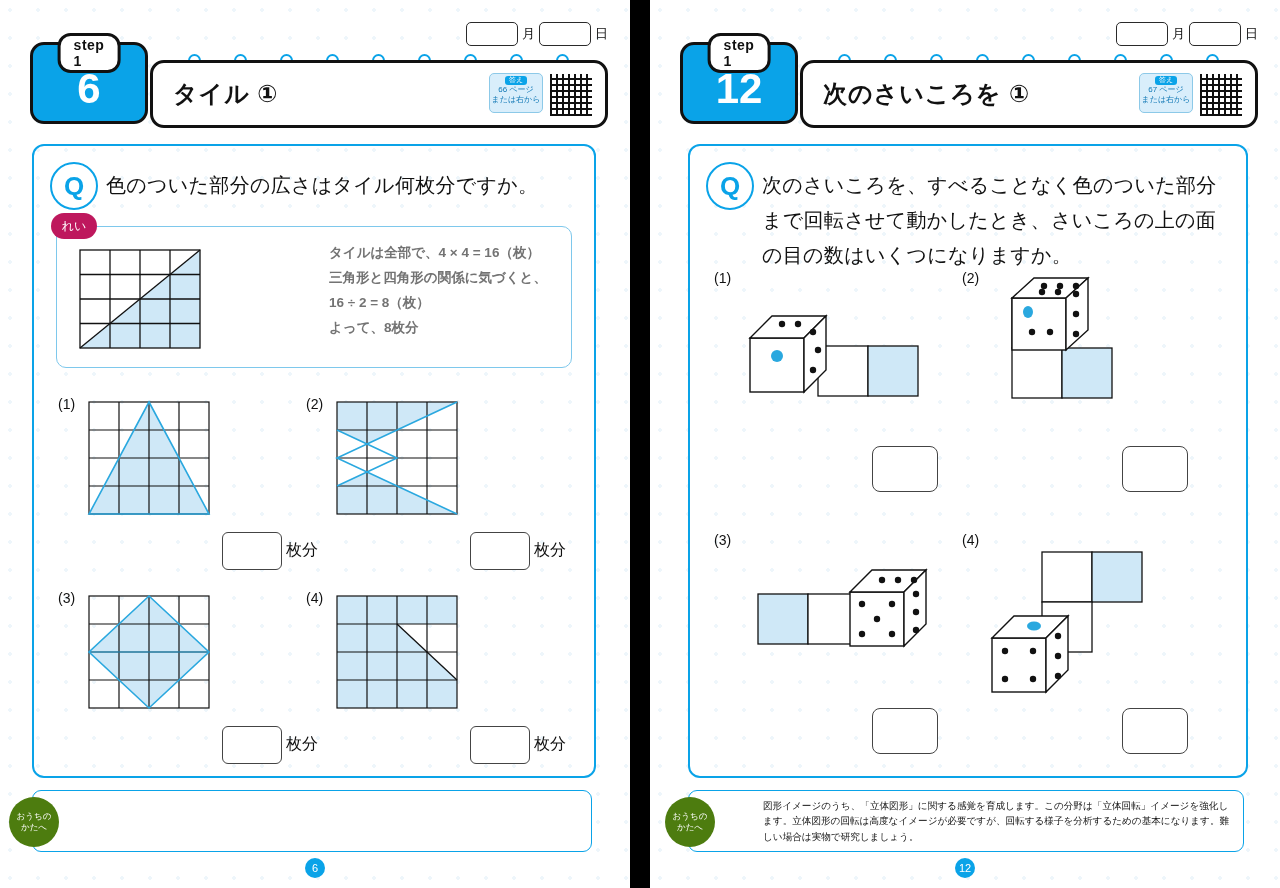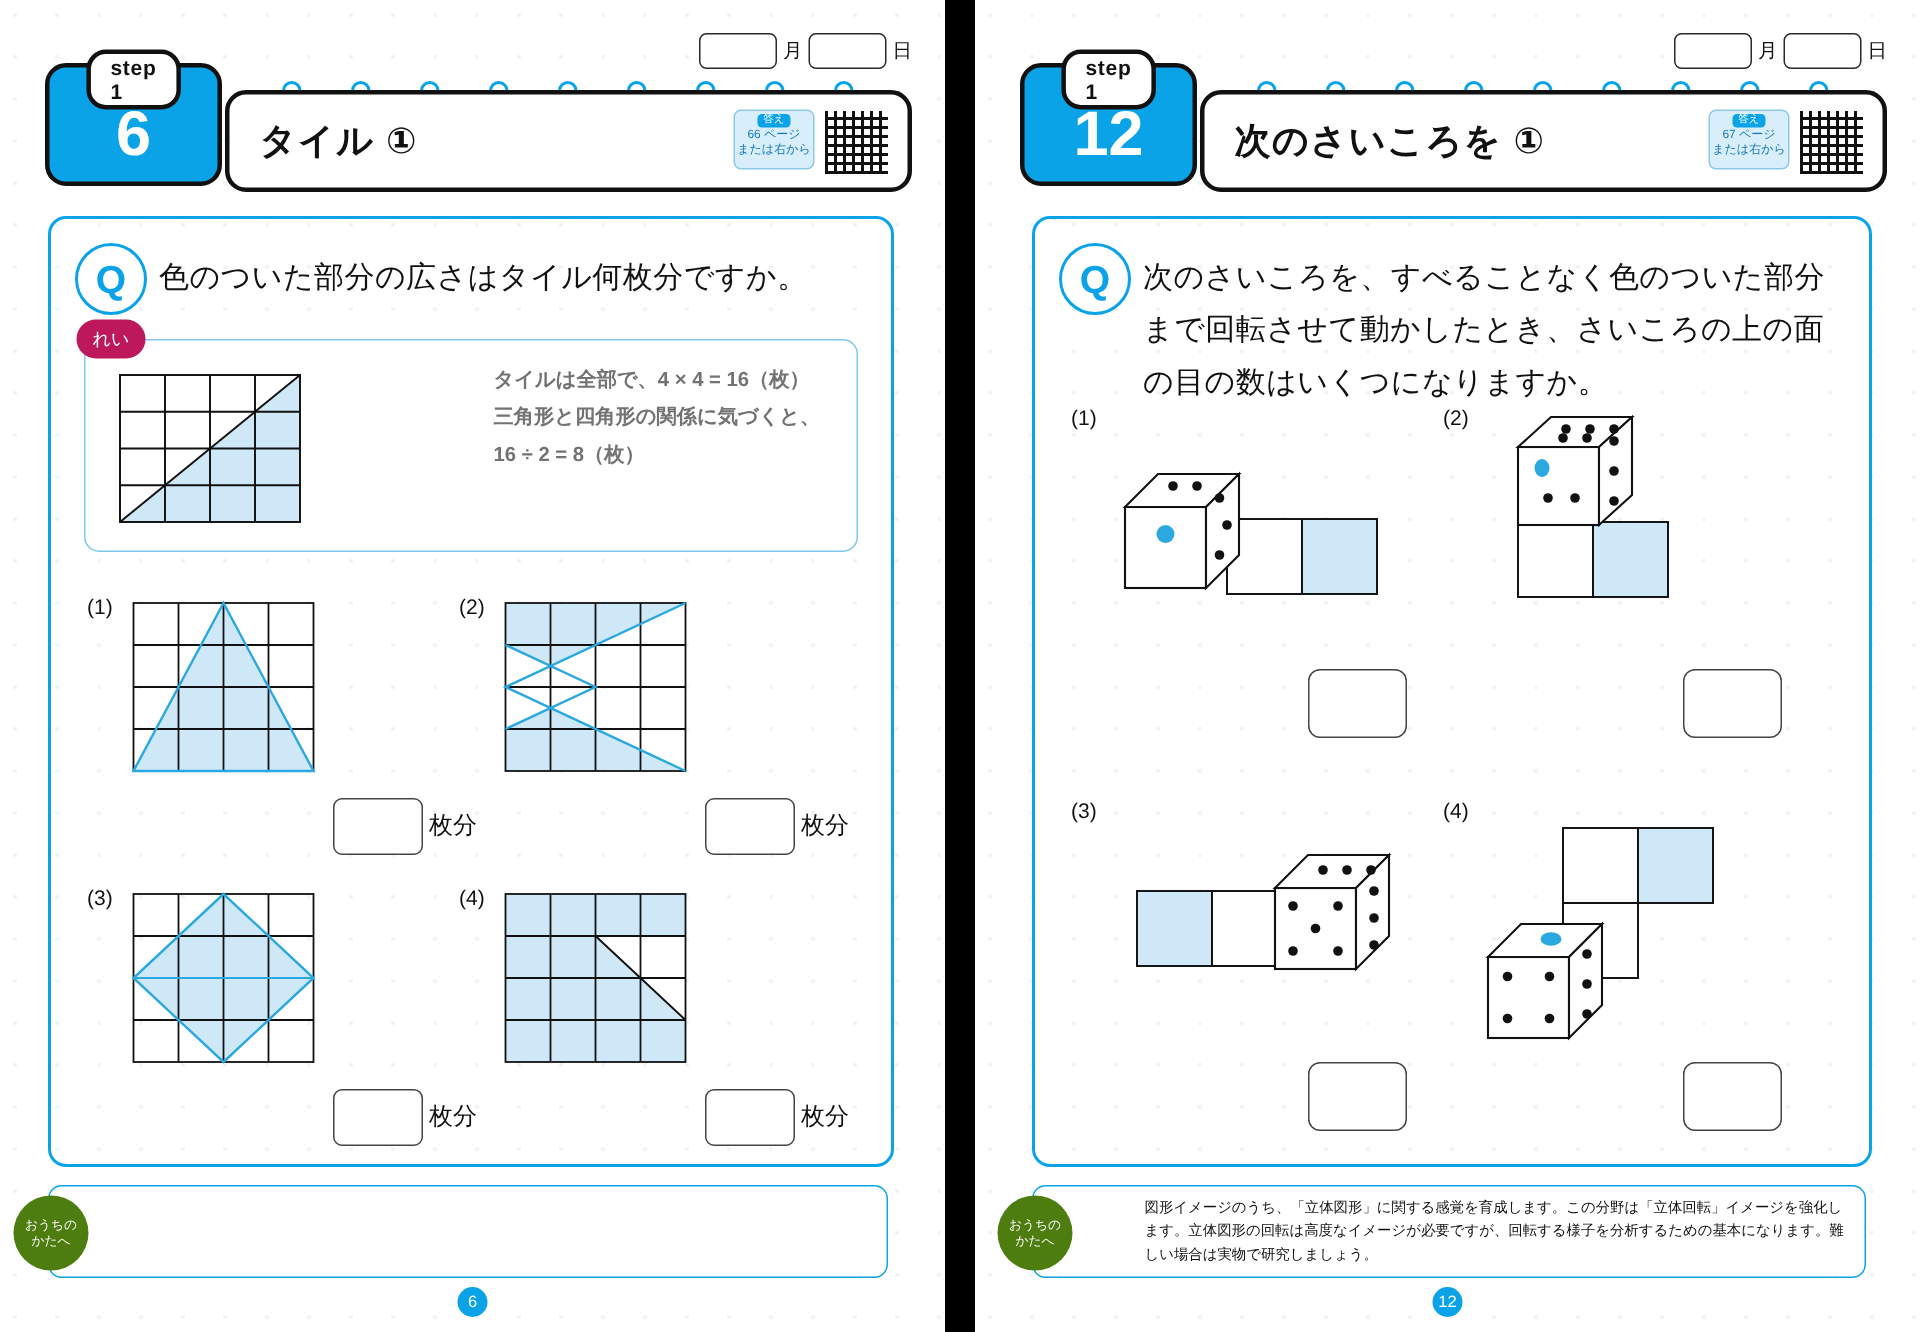--- a/index.html
+++ b/index.html
@@ -181,20 +181,21 @@
               <line x1="5" y1="54" x2="125" y2="54"></line>
               <line x1="5" y1="78.5" x2="125" y2="78.5"></line>
           </g>
           <line x1="5" y1="103" x2="125" y2="5" stroke="#111" stroke-width="1.3"></line>
         </svg>
 
         <div class="ex-text">
           <div>タイルは全部で、4 × 4 = 16（枚）</div>
           <div>三角形と四角形の関係に気づくと、</div>
           <div>16 ÷ 2 = 8（枚）</div>
+          <div>よって、8枚分</div>
         </div>
       </div>
 
       <div class="qnum" style="left:24px;top:250px;">(1)</div>
       <svg class="fig" style="left:50px;top:248px;" width="140" height="130">
         <polygon points="65,8 125,120 5,120" fill="#cfe8f7"></polygon>
         <g stroke="#111" stroke-width="1.2" fill="none">
           <rect x="5" y="8" width="120" height="112"></rect>
           <line x1="35" y1="8" x2="35" y2="120"></line>
             <line x1="65" y1="8" x2="65" y2="120"></line>

